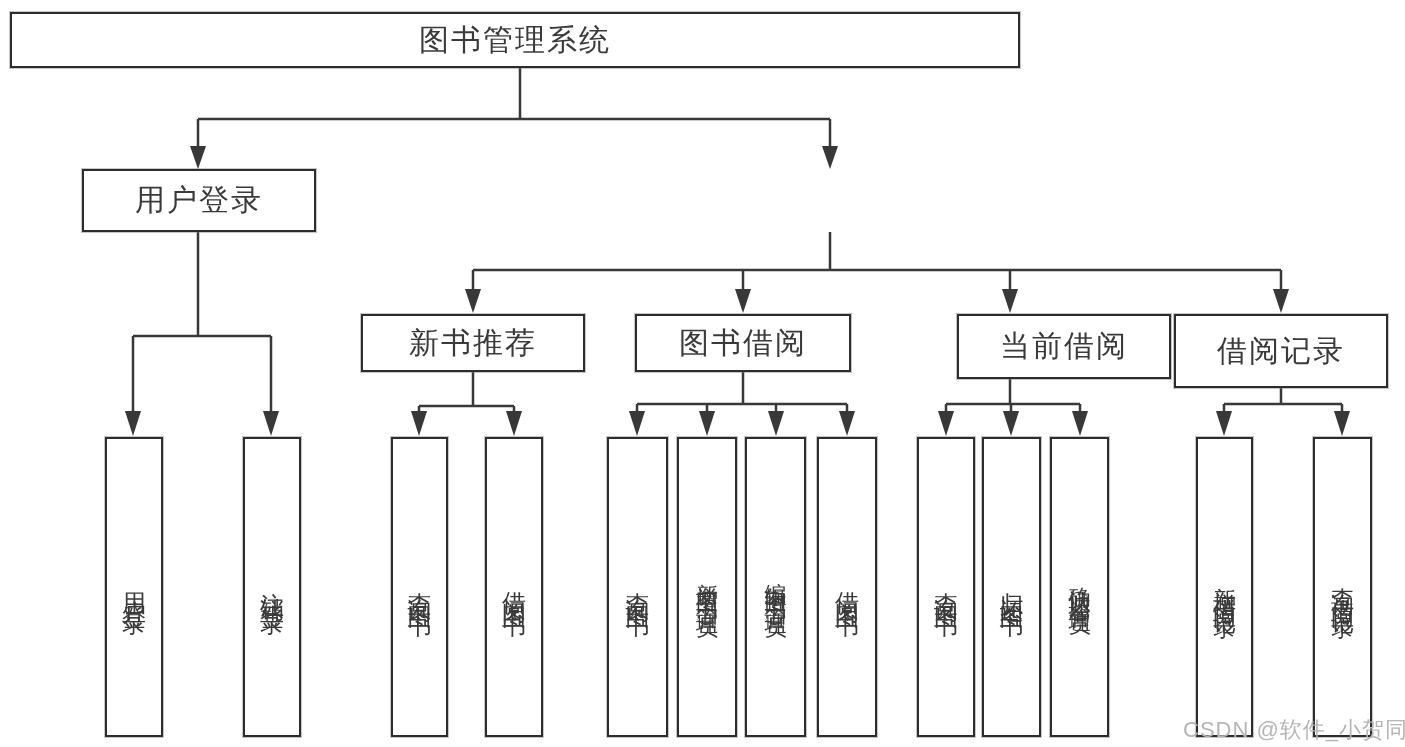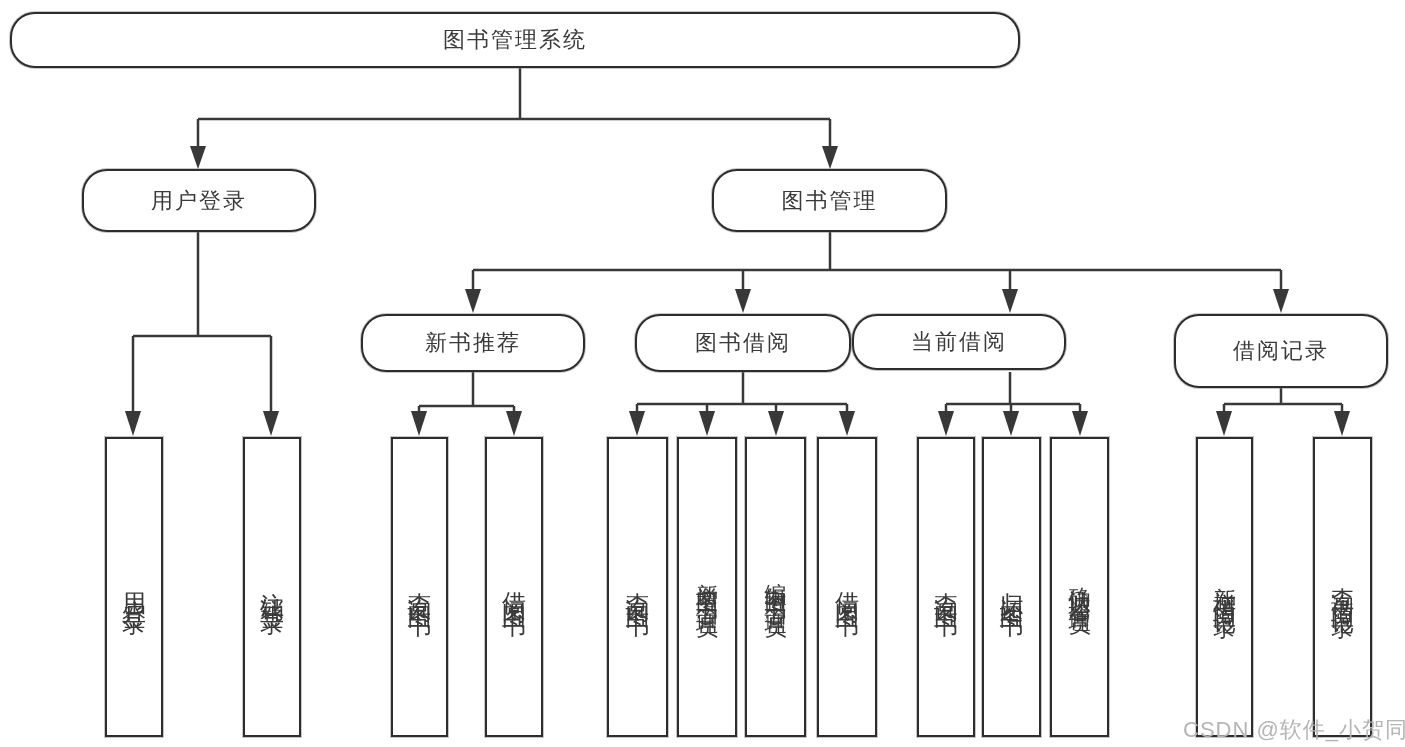--- a/index.html
+++ b/index.html
@@ -7,21 +7,21 @@
     position:relative;width:1405px;height:747px;background:#ffffff;
     font-family:"Liberation Sans",sans-serif;overflow:hidden;
   }
   .connectors{position:absolute;left:0;top:0;width:1405px;height:747px;}
   .box{
     position:absolute;background:#ffffff;border:2px solid #2d2d2d;
     box-shadow:0 0 0 1px rgba(130,130,130,0.45);
     display:flex;align-items:center;justify-content:center;
     color:#3a3a3a;box-sizing:border-box;
   }
-  .hbox{font-size:22px;letter-spacing:2px;white-space:nowrap;border-radius:25px;}
+  .hbox{font-size:30px;letter-spacing:2px;white-space:nowrap;}
   .vbox{
     writing-mode:vertical-rl;text-orientation:mixed;
     font-size:24px;letter-spacing:7px;line-height:1;
     width:58px;height:300px;top:437px;
   }
   .watermark{
     position:absolute;left:1183px;top:715px;font-size:22px;
     color:#b5b5b5;letter-spacing:1px;white-space:nowrap;
   }
 </style>
@@ -70,31 +70,28 @@
     </g>
   </svg>
 
   <div class="box hbox" style="left:10px;top:12px;width:1010px;height:56px">
     <span>图书管理系统</span>
   </div>
 
   <div class="box hbox" style="left:82px;top:169px;width:234px;height:63px">
     <span>用户登录</span>
   </div>
-  <div class="box hbox" style="left:712px;top:169px;width:235px;height:63px">
-    <span>图书管理</span>
-  </div>
 
   <div class="box hbox" style="left:361px;top:314px;width:224px;height:58px">
     <span>新书推荐</span>
   </div>
   <div class="box hbox" style="left:635px;top:314px;width:216px;height:58px">
     <span>图书借阅</span>
   </div>
-  <div class="box hbox" style="left:852px;top:314px;width:214px;height:56px">
+  <div class="box hbox" style="left:957px;top:314px;width:214px;height:65px">
     <span>当前借阅</span>
   </div>
   <div class="box hbox" style="left:1174px;top:314px;width:214px;height:74px">
     <span>借阅记录</span>
   </div>
 
   <div class="box vbox" style="left:105px">
     <span>用户登录</span>
   </div>
   <div class="box vbox" style="left:243px">

